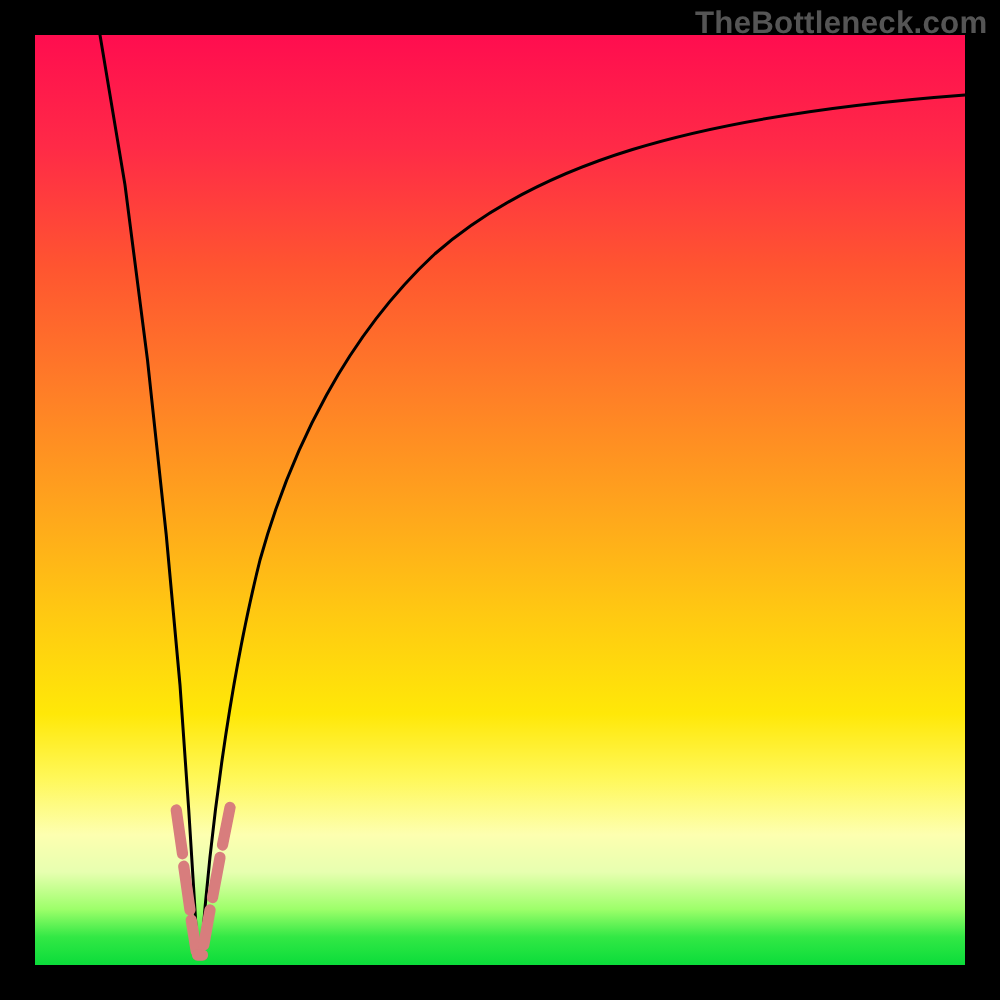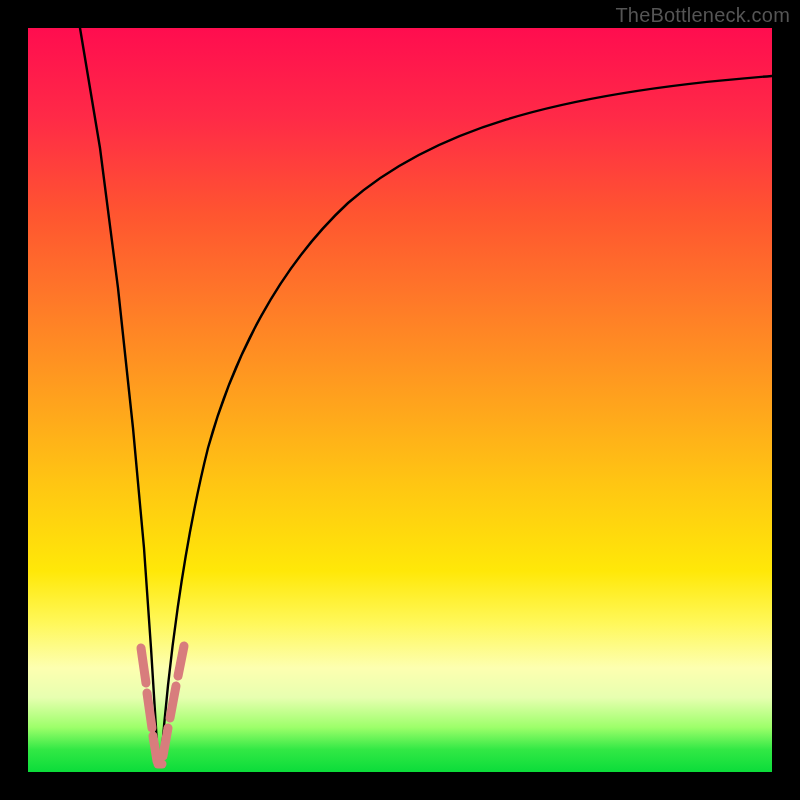--- a/index.html
+++ b/index.html
@@ -38,22 +38,22 @@
       #9dff6a 94%,
       #32e845 97%,
       #0bdc3a 100%
     );
   }
   .attribution {
     position: absolute;
     top: 4px;
     right: 10px;
     color: #555;
-    font-size: 20px;
-    font-weight: 400;
+    font-size: 25px;
+    font-weight: 700;
     letter-spacing: 0.2px;
   }
   svg.curves {
     position: absolute;
     left: 0;
     top: 0;
     width: 744px;
     height: 744px;
     overflow: visible;
   }

